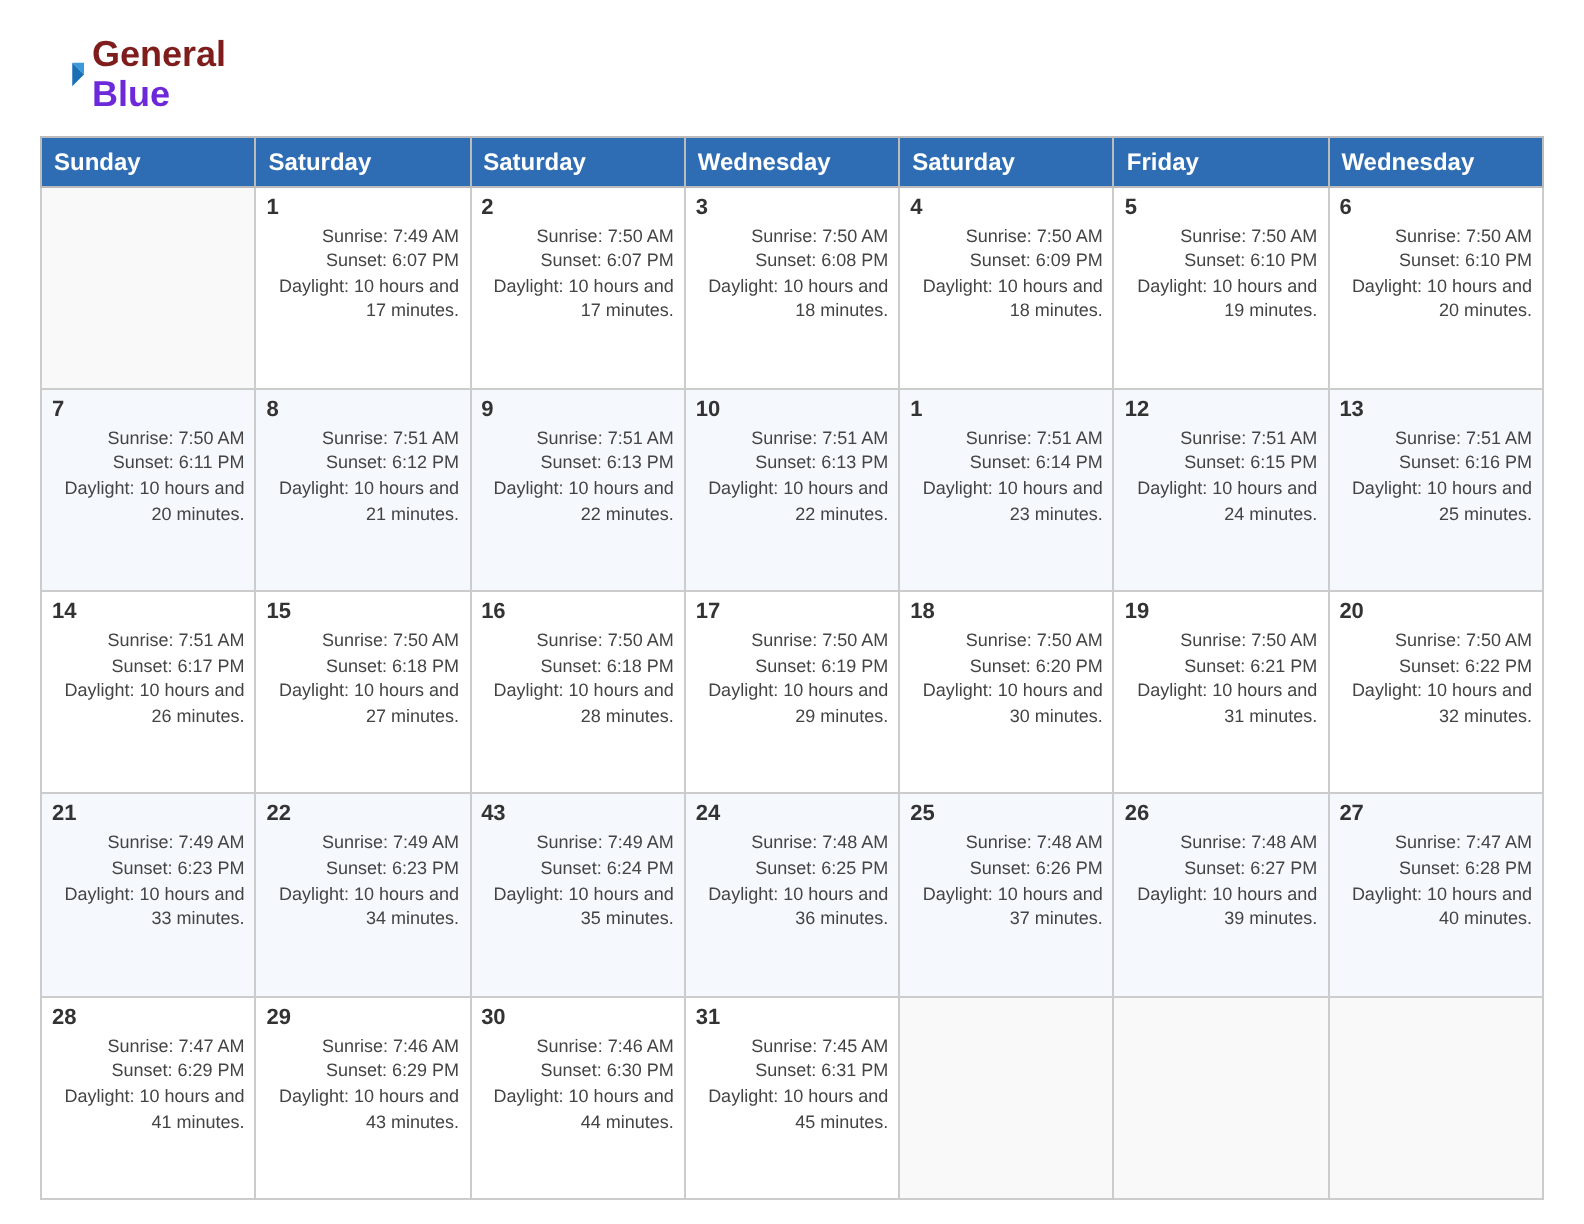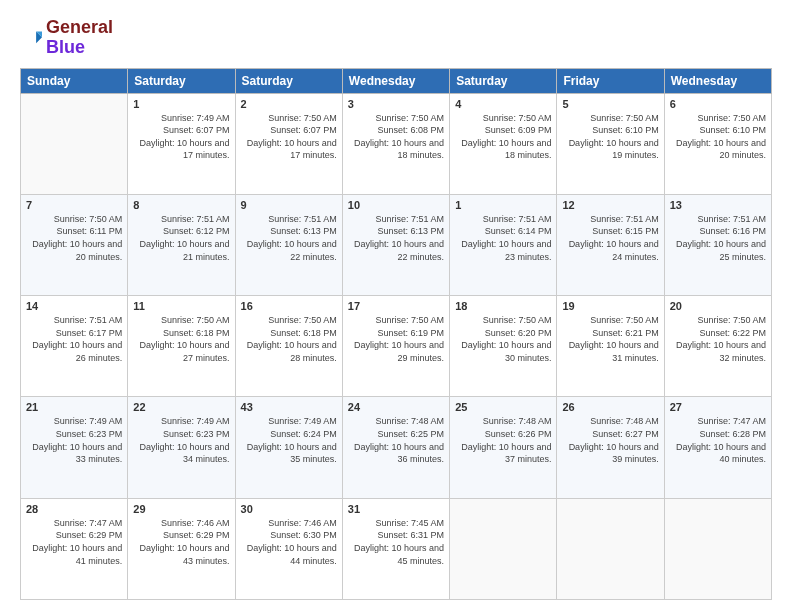--- a/index.html
+++ b/index.html
@@ -183,21 +183,21 @@
             <span class="day-number">13</span>
             <div class="day-info">Sunrise: 7:51 AM<br>Sunset: 6:16 PM<br>Daylight: 10 hours and 25 minutes.</div>
           </td>
         </tr>
         <tr>
           <td>
             <span class="day-number">14</span>
             <div class="day-info">Sunrise: 7:51 AM<br>Sunset: 6:17 PM<br>Daylight: 10 hours and 26 minutes.</div>
           </td>
           <td>
-            <span class="day-number">11</span>
+            <span class="day-number">15</span>
             <div class="day-info">Sunrise: 7:50 AM<br>Sunset: 6:18 PM<br>Daylight: 10 hours and 27 minutes.</div>
           </td>
           <td>
             <span class="day-number">16</span>
             <div class="day-info">Sunrise: 7:50 AM<br>Sunset: 6:18 PM<br>Daylight: 10 hours and 28 minutes.</div>
           </td>
           <td>
             <span class="day-number">17</span>
             <div class="day-info">Sunrise: 7:50 AM<br>Sunset: 6:19 PM<br>Daylight: 10 hours and 29 minutes.</div>
           </td>

